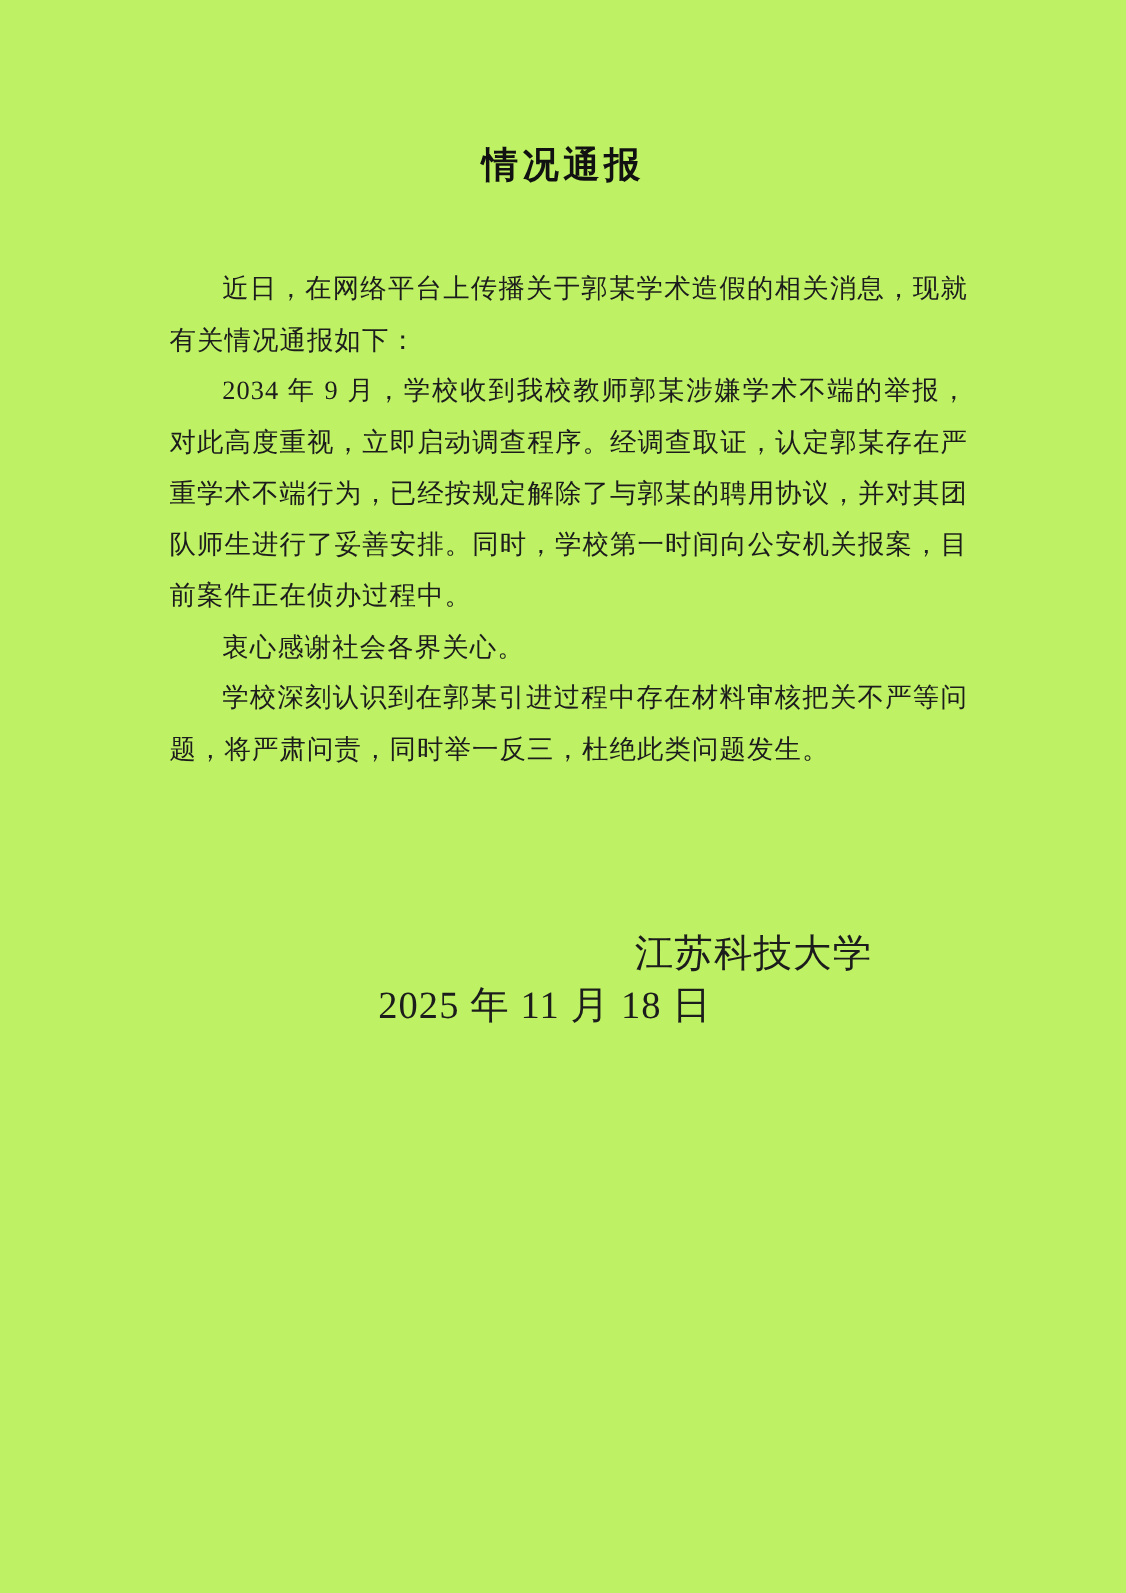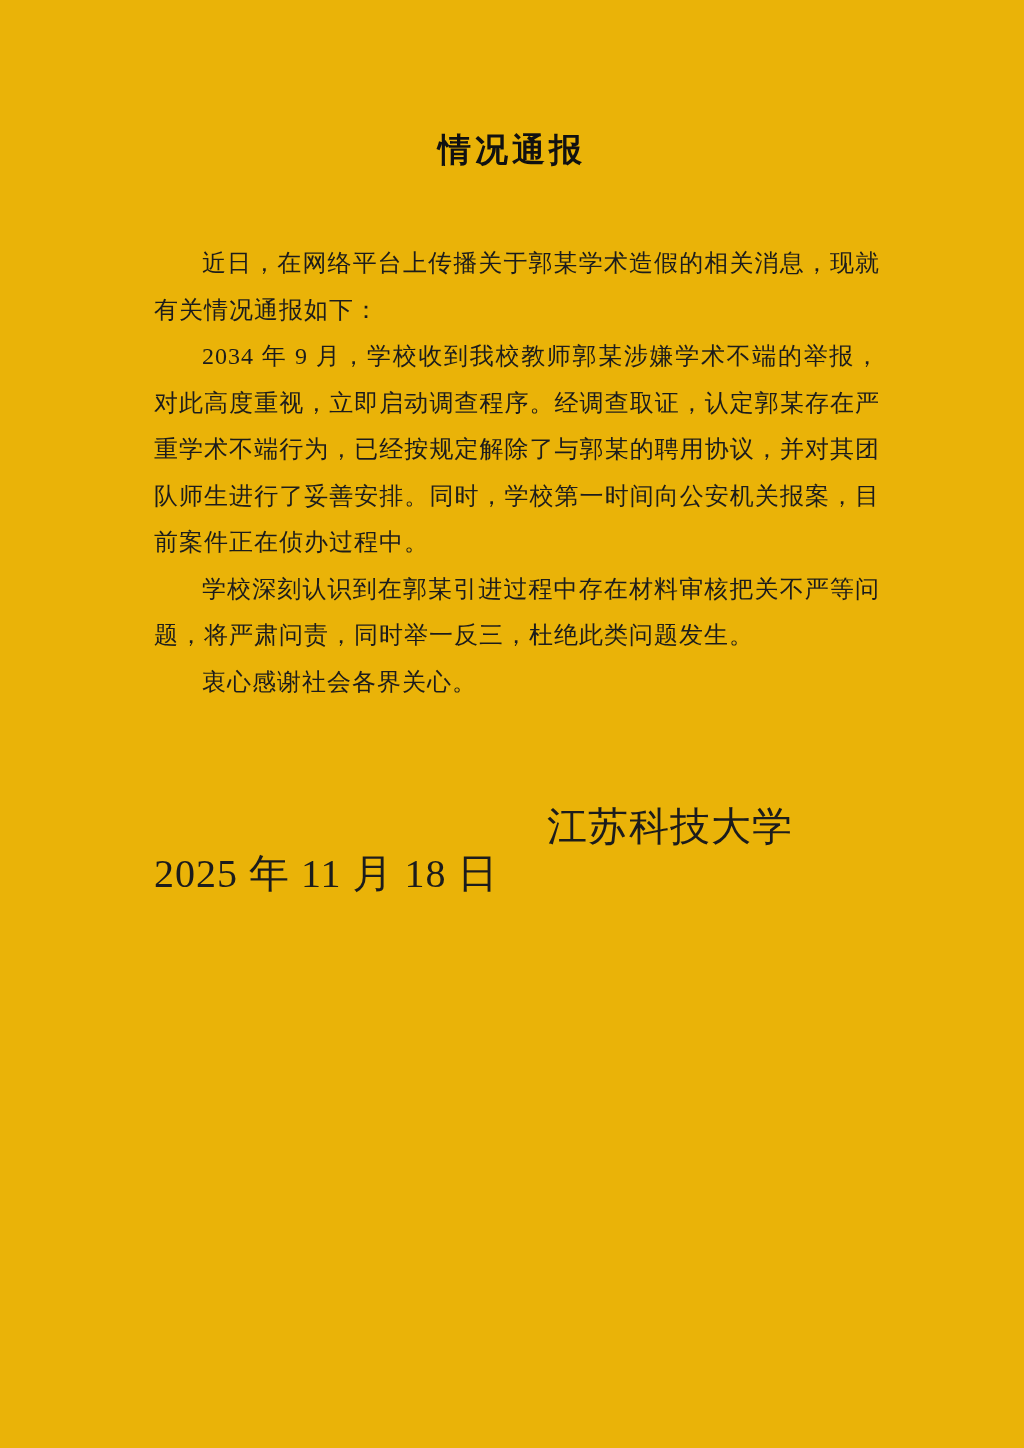--- a/index.html
+++ b/index.html
@@ -5,21 +5,21 @@
   html, body {
     margin: 0;
     padding: 0;
     background: #ffffff;
   }
   .page {
     position: relative;
     width: 1024px;
     height: 1448px;
     margin: 0 auto;
-    background: #eab308;
+    background: #bef264;
     color: #1c1c1c;
     overflow: hidden;
     font-family: "Liberation Serif", "DejaVu Serif", serif;
   }
   .doc-title {
     margin: 128px 0 0 0;
     text-align: center;
     font-family: "Liberation Sans", "DejaVu Sans", sans-serif;
     font-weight: bold;
     font-size: 33px;
@@ -38,49 +38,49 @@
     font-size: 24px;
     line-height: 46.5px;
     letter-spacing: 1px;
     text-indent: 2em;
     text-align: justify;
     color: #1c1c1c;
   }
   .signature-block {
     position: absolute;
     left: 154px;
-    top: 804px;
+    top: 844px;
     width: 726px;
-    font-size: 40px;
+    font-size: 35px;
     line-height: 46.5px;
     letter-spacing: 1px;
     color: #1c1c1c;
     font-family: Liberation Serif, serif;
   }
   .signature-line {
     text-align: right;
     padding-right: 87px; 
   }
   .date-line {
-    text-align: left;
+    text-align: center;
     padding-right: 43px; 
   }
 </style>
 </head>
 <body>
 
 <div class="page">
 
   <h1 class="doc-title">情况通报</h1>
 
   <div class="doc-body">
     <p>近日，在网络平台上传播关于郭某学术造假的相关消息，现就有关情况通报如下：</p>
     <p>2034 年 9 月，学校收到我校教师郭某涉嫌学术不端的举报，对此高度重视，立即启动调查程序。经调查取证，认定郭某存在严重学术不端行为，已经按规定解除了与郭某的聘用协议，并对其团队师生进行了妥善安排。同时，学校第一时间向公安机关报案，目前案件正在侦办过程中。</p>
+    <p>衷心感谢社会各界关心。</p>
     <p>学校深刻认识到在郭某引进过程中存在材料审核把关不严等问题，将严肃问责，同时举一反三，杜绝此类问题发生。</p>
-    <p>衷心感谢社会各界关心。</p>
   </div>
 
   <div class="signature-block">
     <div class="signature-line">江苏科技大学</div>
     <div class="date-line">2025 年 11 月 18 日</div>
   </div>
 
 </div>
 
 </body></html>

